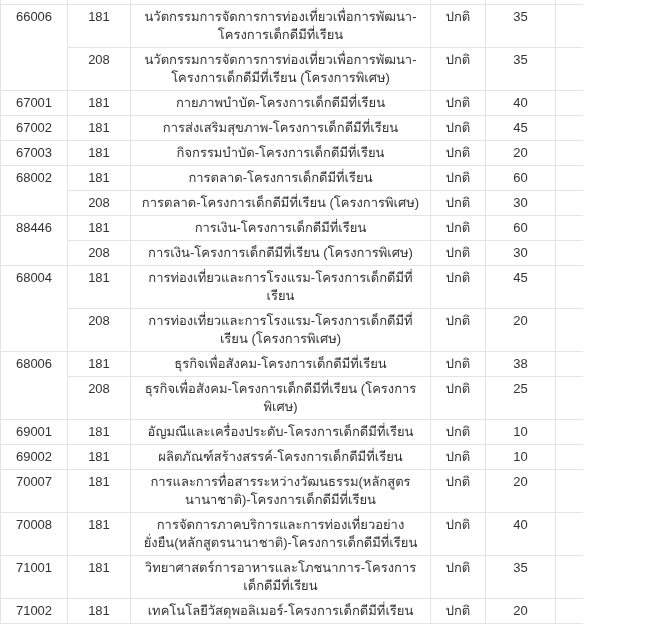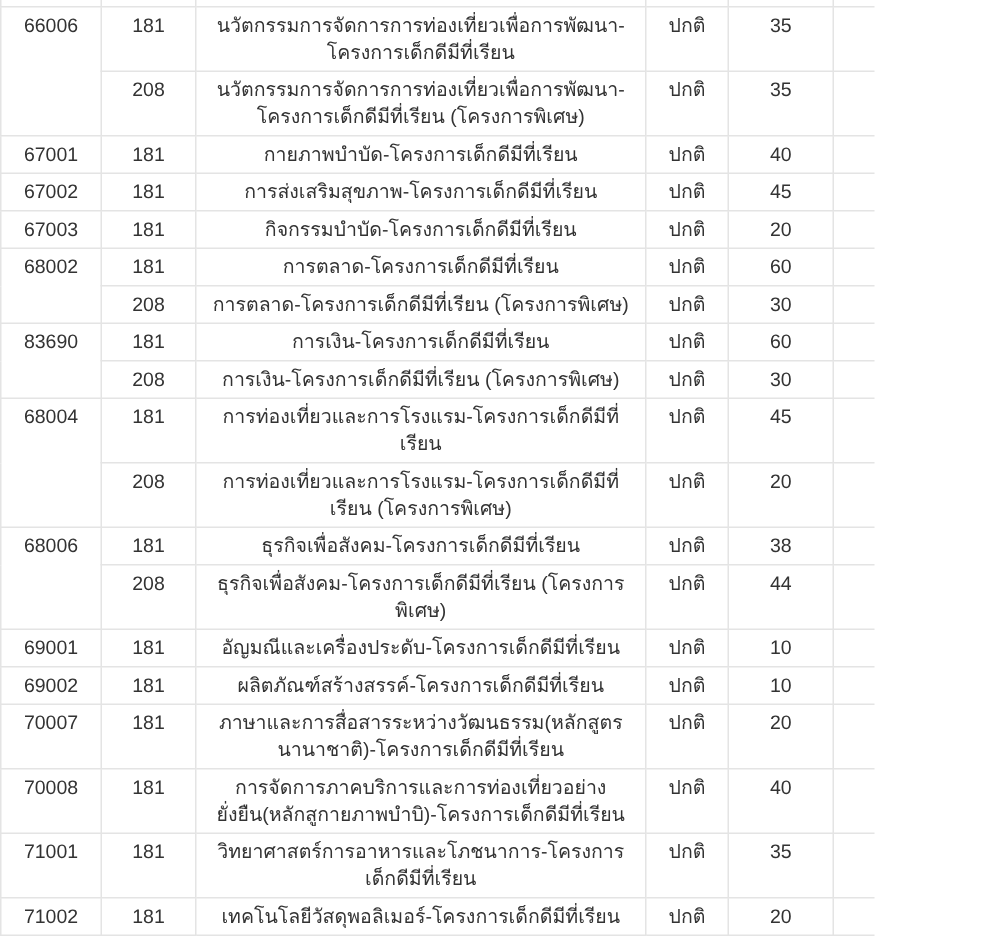--- a/index.html
+++ b/index.html
@@ -104,21 +104,21 @@
           <td class="n2">515</td>
         </tr>
         <tr>
           <td class="sub">208</td>
           <td class="desc">การตลาด-โครงการเด็กดีมีที่เรียน (โครงการพิเศษ)</td>
           <td class="status">ปกติ</td>
           <td class="n1">30</td>
           <td class="n2">318</td>
         </tr>
         <tr>
-          <td class="code" rowspan="2">83690</td>
+          <td class="code" rowspan="2">88446</td>
           <td class="sub">181</td>
           <td class="desc">การเงิน-โครงการเด็กดีมีที่เรียน</td>
           <td class="status">ปกติ</td>
           <td class="n1">60</td>
           <td class="n2">576</td>
         </tr>
         <tr>
           <td class="sub">208</td>
           <td class="desc">การเงิน-โครงการเด็กดีมีที่เรียน (โครงการพิเศษ)</td>
           <td class="status">ปกติ</td>
@@ -145,21 +145,21 @@
           <td class="sub">181</td>
           <td class="desc">ธุรกิจเพื่อสังคม-โครงการเด็กดีมีที่เรียน</td>
           <td class="status">ปกติ</td>
           <td class="n1">38</td>
           <td class="n2">422</td>
         </tr>
         <tr>
           <td class="sub">208</td>
           <td class="desc">ธุรกิจเพื่อสังคม-โครงการเด็กดีมีที่เรียน (โครงการพิเศษ)</td>
           <td class="status">ปกติ</td>
-          <td class="n1">44</td>
+          <td class="n1">25</td>
           <td class="n2">76</td>
         </tr>
         <tr>
           <td class="code" rowspan="1">69001</td>
           <td class="sub">181</td>
           <td class="desc">อัญมณีและเครื่องประดับ-โครงการเด็กดีมีที่เรียน</td>
           <td class="status">ปกติ</td>
           <td class="n1">10</td>
           <td class="n2">13</td>
         </tr>
@@ -167,29 +167,29 @@
           <td class="code" rowspan="1">69002</td>
           <td class="sub">181</td>
           <td class="desc">ผลิตภัณฑ์สร้างสรรค์-โครงการเด็กดีมีที่เรียน</td>
           <td class="status">ปกติ</td>
           <td class="n1">10</td>
           <td class="n2">18</td>
         </tr>
         <tr>
           <td class="code" rowspan="1">70007</td>
           <td class="sub">181</td>
-          <td class="desc">ภาษาและการสื่อสารระหว่างวัฒนธรรม(หลักสูตรนานาชาติ)-โครงการเด็กดีมีที่เรียน</td>
+          <td class="desc">การและการทื่อสารระหว่างวัฒนธรรม(หลักสูตรนานาชาติ)-โครงการเด็กดีมีที่เรียน</td>
           <td class="status">ปกติ</td>
           <td class="n1">20</td>
           <td class="n2">39</td>
         </tr>
         <tr>
           <td class="code" rowspan="1">70008</td>
           <td class="sub">181</td>
-          <td class="desc">การจัดการภาคบริการและการท่องเที่ยวอย่างยั่งยืน(หลักสูกายภาพบำบิ)-โครงการเด็กดีมีที่เรียน</td>
+          <td class="desc">การจัดการภาคบริการและการท่องเที่ยวอย่างยั่งยืน(หลักสูตรนานาชาติ)-โครงการเด็กดีมีที่เรียน</td>
           <td class="status">ปกติ</td>
           <td class="n1">40</td>
           <td class="n2">23</td>
         </tr>
         <tr>
           <td class="code" rowspan="1">71001</td>
           <td class="sub">181</td>
           <td class="desc">วิทยาศาสตร์การอาหารและโภชนาการ-โครงการเด็กดีมีที่เรียน</td>
           <td class="status">ปกติ</td>
           <td class="n1">35</td>

